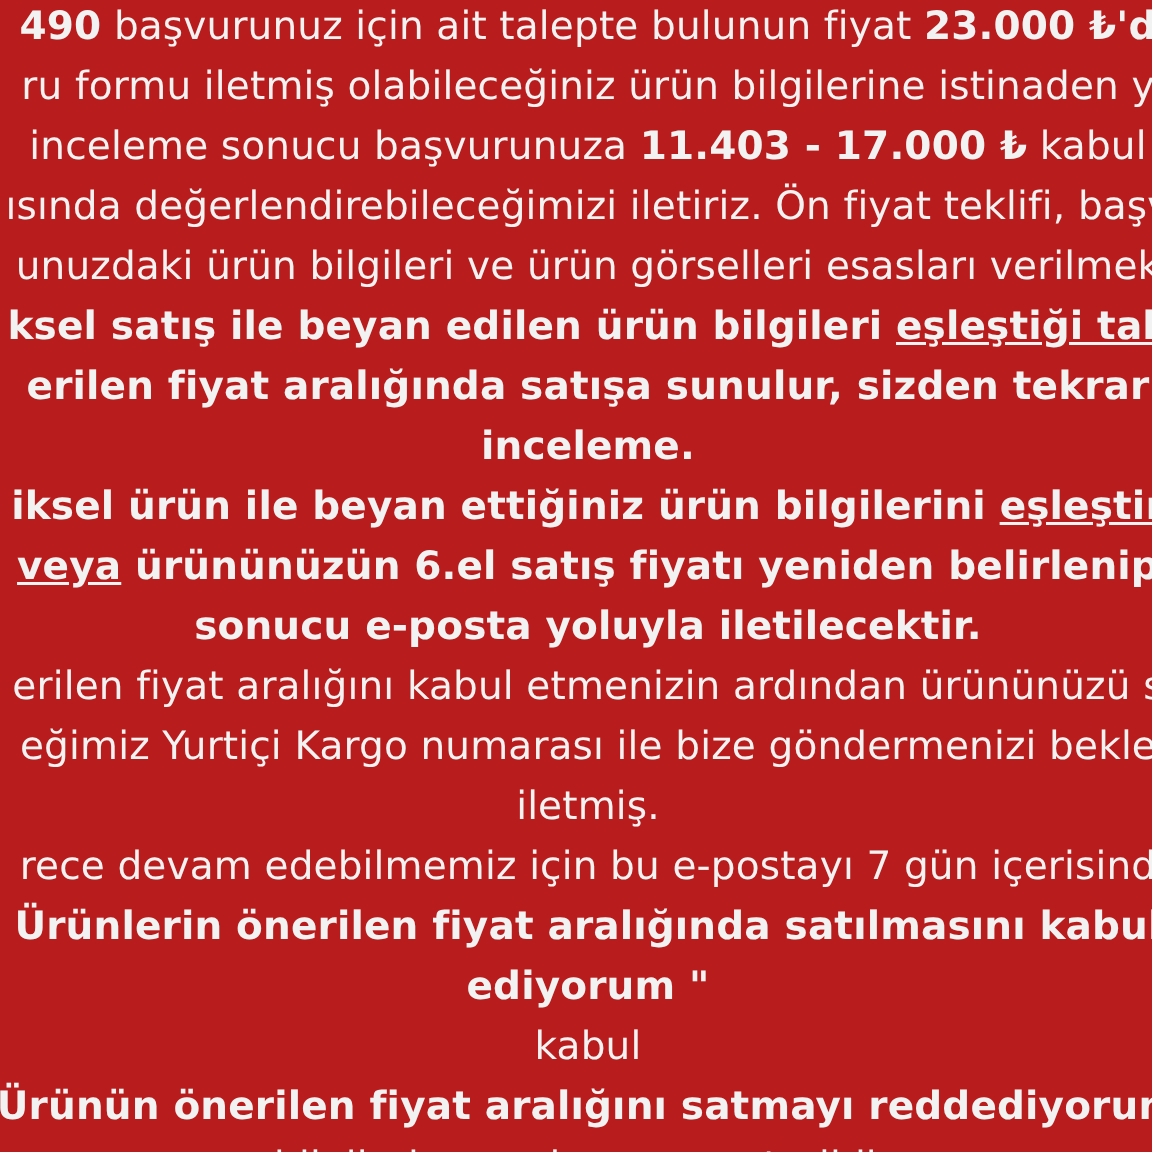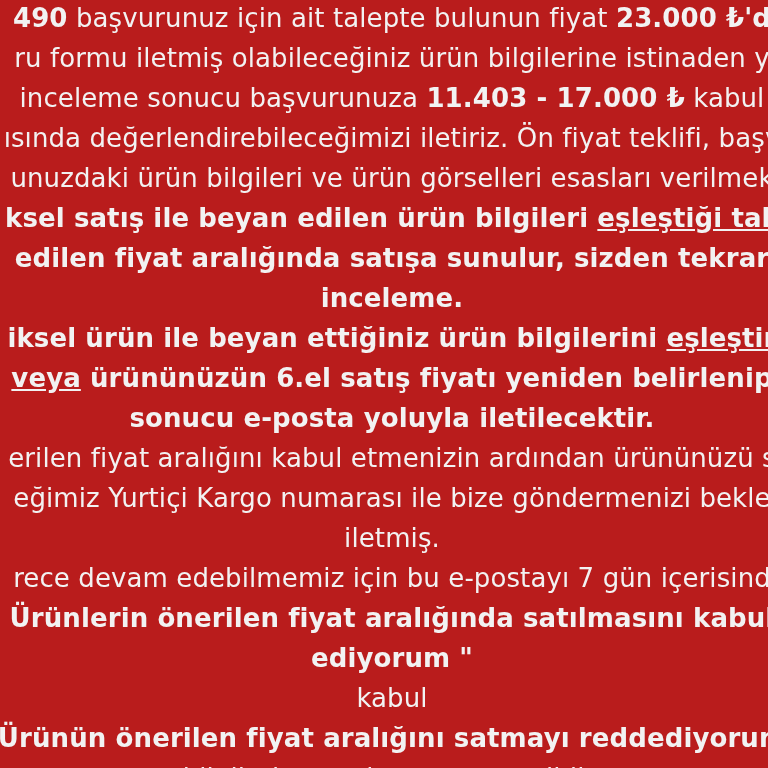--- a/index.html
+++ b/index.html
@@ -43,21 +43,21 @@
 <body style="background: rgb(43, 47, 51); color: rgb(242, 242, 242);">
 
 <div id="page" style="background: #b91c1c;">
   <div class="doc" id="doc-body">
       <div class="line"><span class="b">490</span><span> başvurunuz için ait talepte bulunun fiyat </span><span class="b">23.000 ₺'d</span></div>
       <div class="line"><span>ru formu iletmiş olabileceğiniz ürün bilgilerine istinaden y</span></div>
       <div class="line"><span> inceleme sonucu başvurunuza </span><span class="b">11.403 - 17.000 ₺</span><span> kabul</span></div>
       <div class="line"><span>ısında değerlendirebileceğimizi iletiriz. Ön fiyat teklifi, başv</span></div>
       <div class="line"><span>unuzdaki ürün bilgileri ve ürün görselleri esasları verilmek</span></div>
       <div class="line"><span class="b">ksel satış ile beyan edilen ürün bilgileri </span><span class="bu">eşleştiği tak</span></div>
-      <div class="line"><span class="b"> edilen fiyat aralığında satışa sunulur, sizden tekrar</span></div>
+      <div class="line"><span class="b"> erilen fiyat aralığında satışa sunulur, sizden tekrar</span></div>
       <div class="line"><span class="b">inceleme.</span></div>
       <div class="line"><span class="b">iksel ürün ile beyan ettiğiniz ürün bilgilerini </span><span class="bu">eşleştir</span></div>
       <div class="line"><span class="bu">veya</span><span class="b"> ürününüzün 6.el satış fiyatı yeniden belirlenip </span></div>
       <div class="line"><span class="b">sonucu e-posta yoluyla iletilecektir.</span></div>
       <div class="line"><span>erilen fiyat aralığını kabul etmenizin ardından ürününüzü s</span></div>
       <div class="line"><span>eğimiz Yurtiçi Kargo numarası ile bize göndermenizi bekle</span></div>
       <div class="line"><span>iletmiş.</span></div>
       <div class="line"><span>rece devam edebilmemiz için bu e-postayı 7 gün içerisind</span></div>
       <div class="line"><span class="b"> Ürünlerin önerilen fiyat aralığında satılmasını kabul</span></div>
       <div class="line"><span class="b">ediyorum "</span></div>

